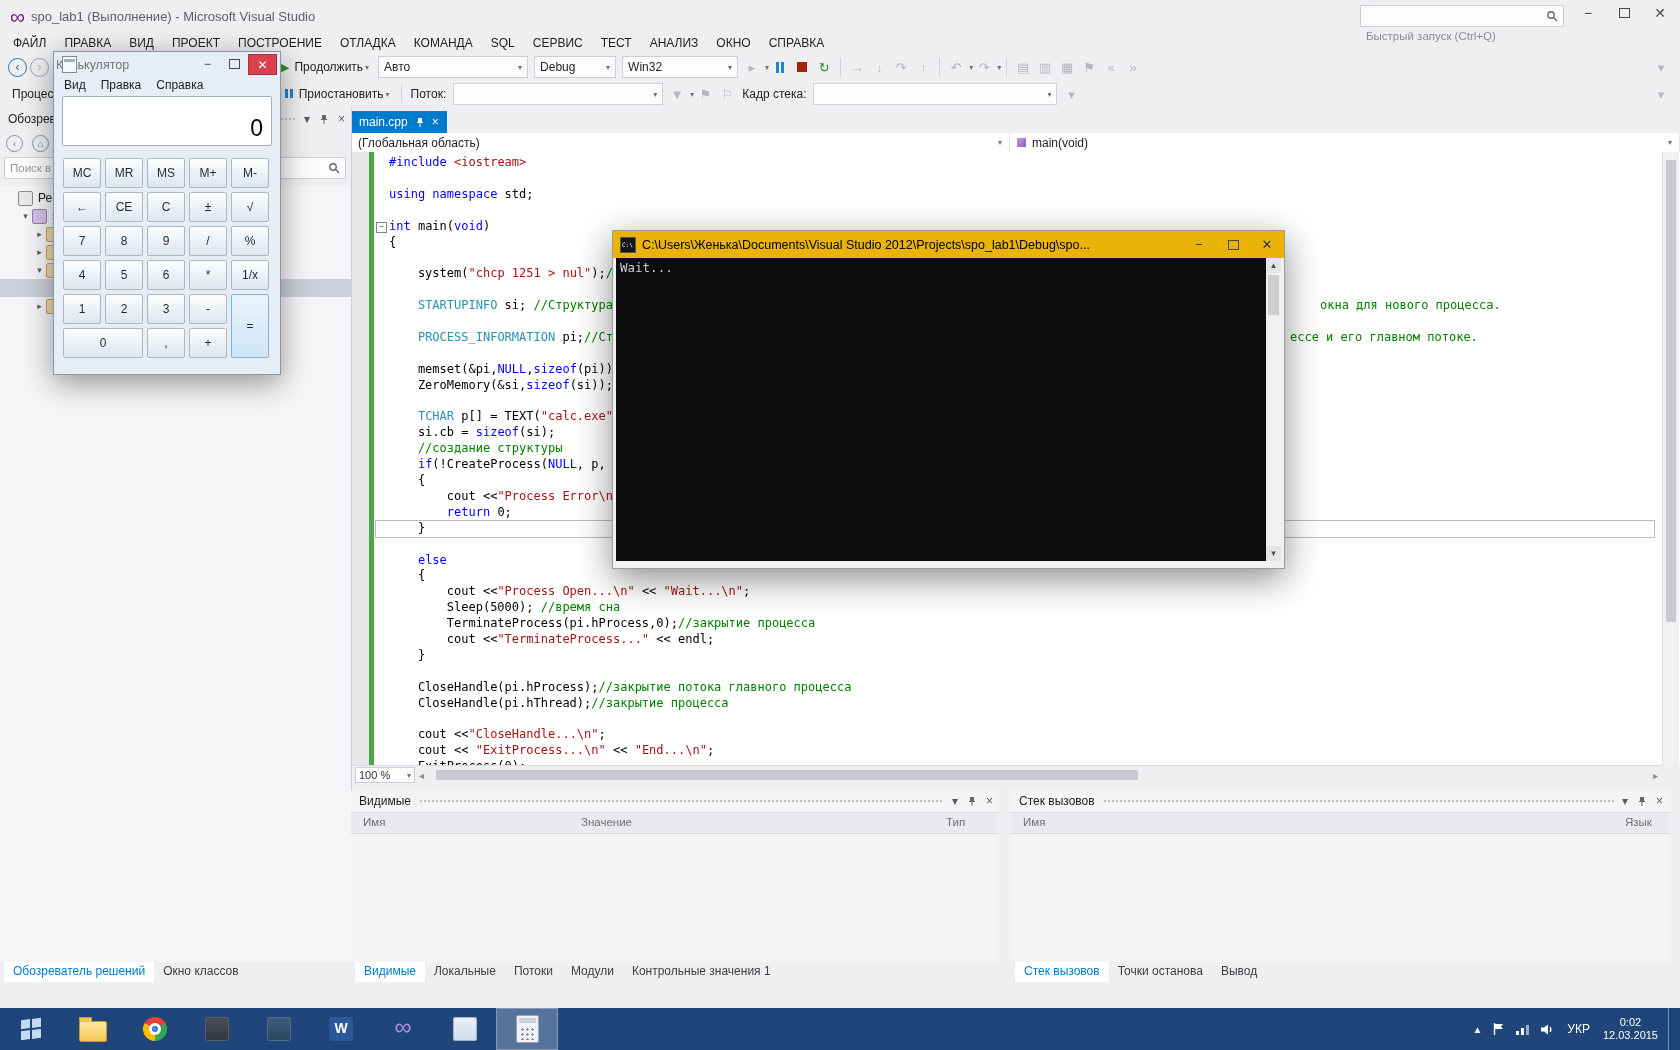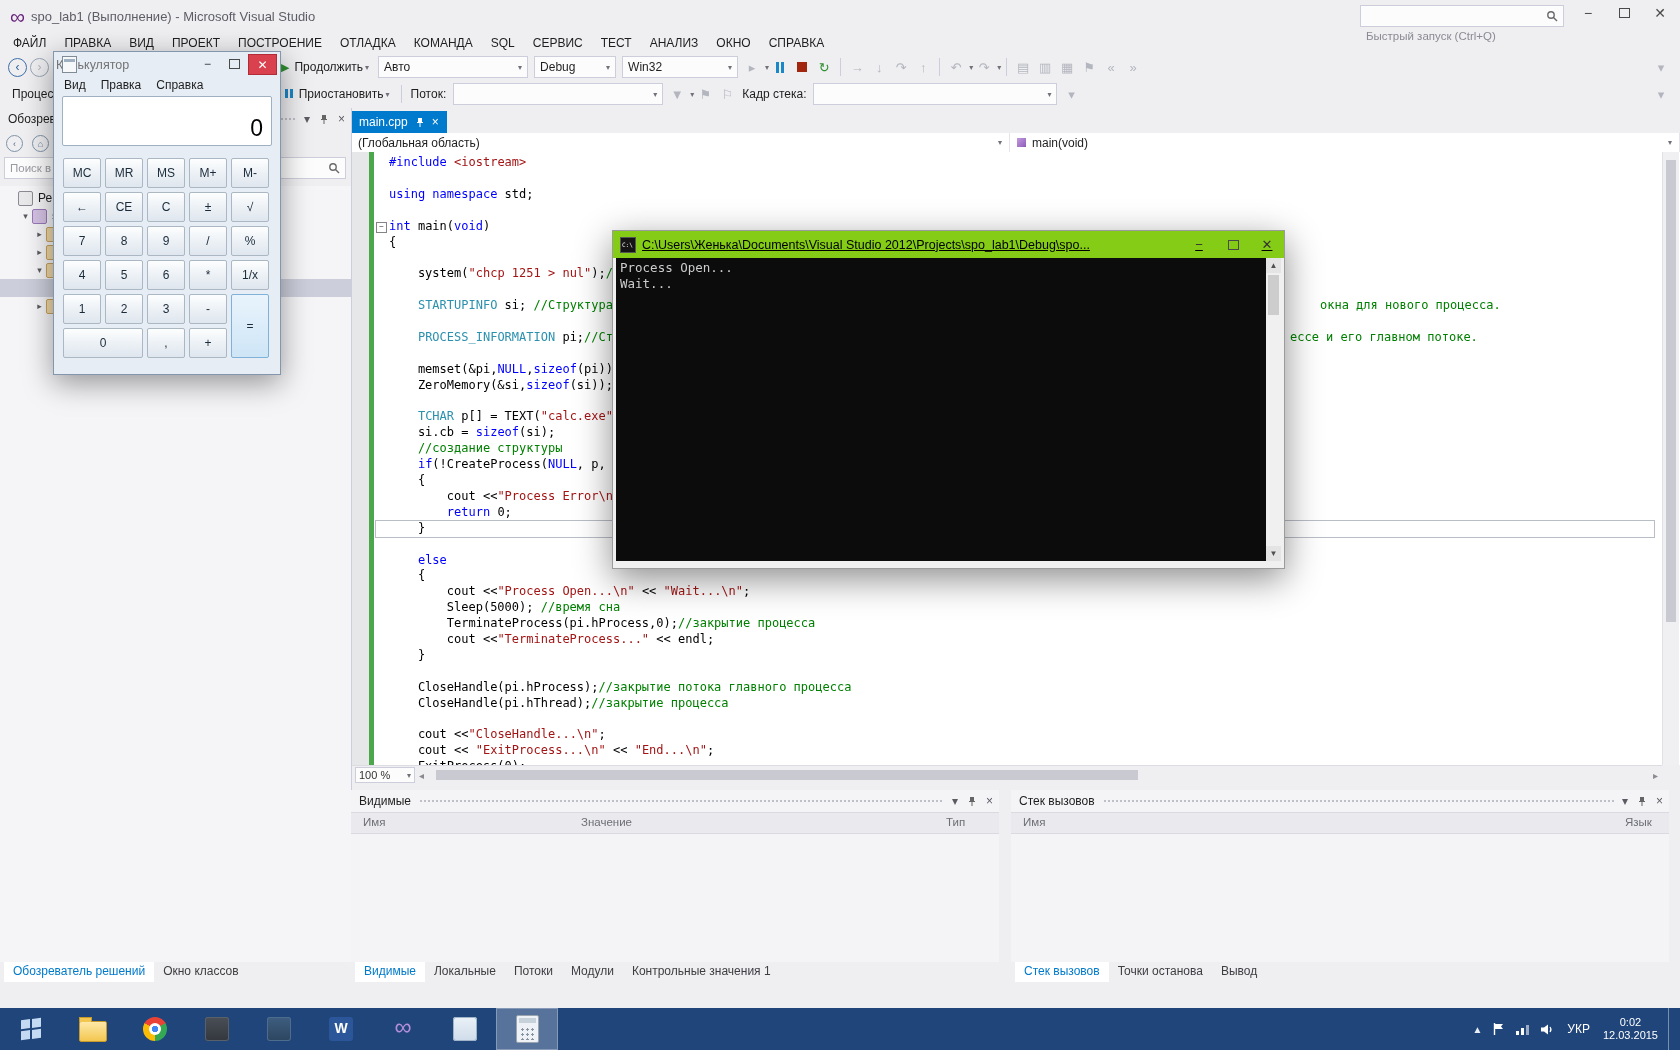--- a/index.html
+++ b/index.html
@@ -99,21 +99,21 @@
   .pcol{position:absolute;top:3px;text-align:center;}
   .tabrow{position:absolute;top:962px;height:20px;display:flex;font-size:12px;}
   .ptab{padding:2px 9px;color:#3E3E42;white-space:nowrap;}
   .ptab.active{background:#FFF;color:#007ACC;}
   
   .statusbar{position:absolute;left:0;top:982px;width:1680px;height:26px;background:#CA5100;color:#FFF;font-size:12px;}
   .st{position:absolute;top:6px;}
   
   .console{position:absolute;left:612px;top:230px;width:671px;height:337px;background:#F0F0F0;border:1px solid #9B9B9B;
            box-shadow:0 10px 34px rgba(0,0,0,0.45);z-index:10;}
-  .c-title{height:27px;background:#84cc16;display:flex;align-items:center;padding-left:7px;font-size:12.5px;color:#000;text-decoration:underline;}
+  .c-title{height:27px;background:#eab308;display:flex;align-items:center;padding-left:7px;font-size:12.5px;color:#000;}
   .c-icon{width:14px;height:14px;background:#151515;border:1px solid #555;margin-right:6px;position:relative;flex:none;}
   .c-icon::after{content:"C:\\";position:absolute;left:1px;top:3px;font-size:6px;color:#EEE;font-family:"DejaVu Sans Mono",monospace;}
   .c-ttext{flex:1;white-space:nowrap;overflow:hidden;}
   .c-btn{width:34px;height:27px;display:flex;align-items:center;justify-content:center;color:#333;font-size:13px;flex:none;}
   .c-client{position:absolute;left:3px;right:3px;top:27px;bottom:7px;background:#0C0C0C;}
   .c-line{font-family:"DejaVu Sans Mono",monospace;font-size:12.5px;line-height:16px;color:#CCC;padding-left:4px;white-space:pre;}
   .c-scroll{position:absolute;right:0;top:0;bottom:0;width:15px;background:#F0F0F0;}
   .c-sarr{position:absolute;left:0;width:15px;height:15px;display:flex;align-items:center;justify-content:center;font-size:8px;color:#505050;background:#E4E4E4;}
   .c-thumb{position:absolute;left:2px;top:17px;width:11px;height:40px;background:#CDCDCD;}
   
@@ -507,21 +507,20 @@
       <span class="c-icon"></span>
       <span class="c-ttext">C:\Users\Женька\Documents\Visual Studio 2012\Projects\spo_lab1\Debug\spo...</span>
       <span class="c-btn">−</span>
       <span class="c-btn">
           <span class="maxglyph"></span>
         </span>
       <span class="c-btn">✕</span>
     </div>
     <div class="c-client">
       <div id="console-lines" style="padding-top:2px">
-          <div class="c-line">Process Open...</div>
           <div class="c-line">Wait...</div>
         </div>
       <div class="c-scroll">
         <span class="c-sarr" style="top:0">▲</span>
         <div class="c-thumb"></div>
         <span class="c-sarr" style="bottom:0">▼</span>
       </div>
     </div>
   </div>
 

